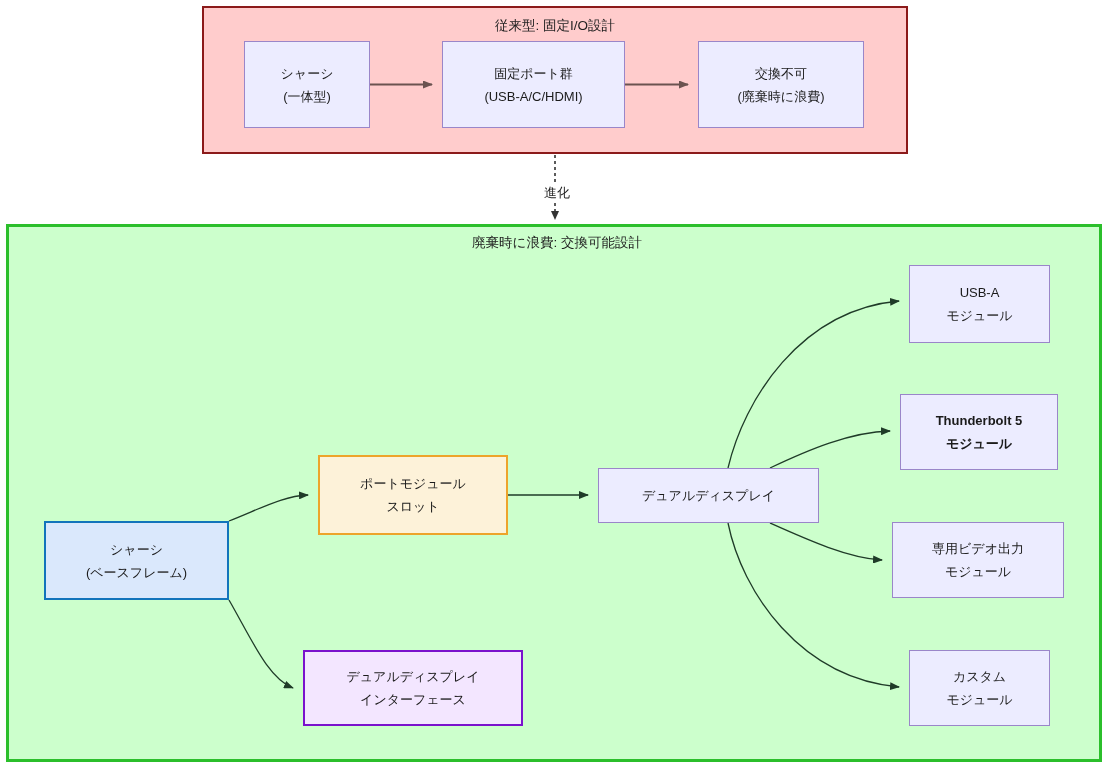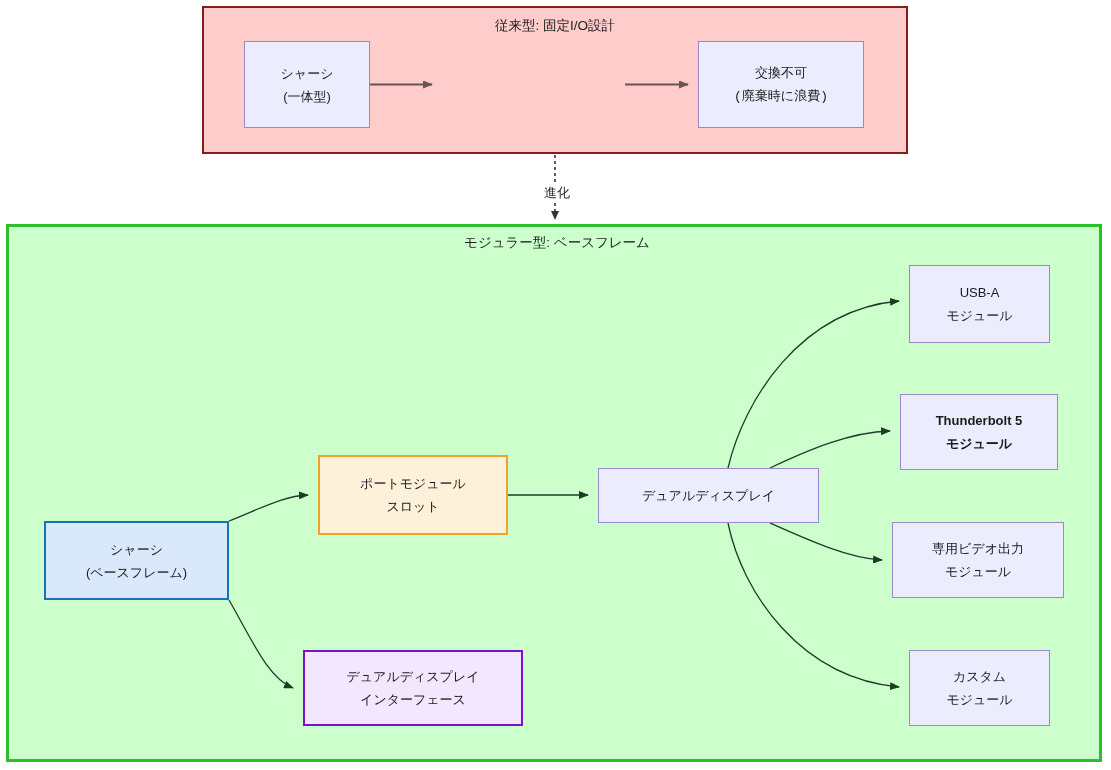--- a/index.html
+++ b/index.html
@@ -101,21 +101,21 @@
     border: 2.2px solid #eda42b;
   }
   .node.dual {
     background: #f3e6ff;
     border: 2.2px solid #7a12cc;
   }
 
   
   #node-legacy-chassis { left: 244px; top: 41px;  width: 126px; height: 87px; }
   #node-fixed-ports    { left: 442px; top: 41px;  width: 183px; height: 87px; }
-  #node-nonswap        { left: 698px; top: 41px;  width: 166px; height: 87px; font-family: Liberation Mono, monospace; }
+  #node-nonswap        { left: 698px; top: 41px;  width: 166px; height: 87px; }
 
   
   #node-base-chassis   { left: 44px;  top: 521px; width: 185px; height: 79px; }
   #node-port-slot      { left: 318px; top: 455px; width: 190px; height: 80px; }
   #node-dual-display   { left: 303px; top: 650px; width: 220px; height: 76px; }
   #node-swap-group     { left: 598px; top: 468px; width: 221px; height: 55px; }
   #node-usb-a          { left: 909px; top: 265px; width: 141px; height: 78px; }
   #node-thunderbolt    { left: 900px; top: 394px; width: 158px; height: 76px; font-weight: bold; }
   #node-video-out      { left: 892px; top: 522px; width: 172px; height: 76px; }
   #node-custom         { left: 909px; top: 650px; width: 141px; height: 76px; }
@@ -137,21 +137,21 @@
 </head>
 <body>
 
 <div id="diagram-root">
 
   <div class="cluster" id="cluster-legacy">
     <div class="cluster-title">従来型: 固定I/O設計</div>
   </div>
 
   <div class="cluster" id="cluster-modular">
-    <div class="cluster-title"><span class="ttl-wrap">モジュラー型: ベースフレーム</span></div>
+    <div class="cluster-title"><span class="ttl-wrap">廃棄時に浪費: 交換可能設計</span></div>
   </div>
 
   <svg id="edges" viewBox="0 0 1111 770">
     <defs>
       <marker id="ah-legacy" markerWidth="10" markerHeight="8" refX="9" refY="4" orient="auto" markerUnits="userSpaceOnUse">
         <path d="M0,0 L10,4 L0,8 z" fill="#6b5350"></path>
       </marker>
       <marker id="ah-mod" markerWidth="10" markerHeight="8" refX="9" refY="4" orient="auto" markerUnits="userSpaceOnUse">
         <path d="M0,0 L10,4 L0,8 z" fill="#1f3b28"></path>
       </marker>
@@ -172,20 +172,22 @@
     <path d="M728,468 C744,400 800,310 899,301" fill="none" stroke="#1f3b28" stroke-width="1.3" marker-end="url(#ah-mod)"></path>
     <path d="M770,468 C808,450 850,432 890,431" fill="none" stroke="#1f3b28" stroke-width="1.3" marker-end="url(#ah-mod)"></path>
     <path d="M770,523 C808,540 848,558 882,560" fill="none" stroke="#1f3b28" stroke-width="1.3" marker-end="url(#ah-mod)"></path>
     <path d="M728,523 C742,592 800,678 899,687" fill="none" stroke="#1f3b28" stroke-width="1.3" marker-end="url(#ah-mod)"></path>
   </svg>
 
   <div id="evolution-label">進化</div>
 
   <div class="node default" id="node-legacy-chassis">シャーシ
 (一体型)</div>
+  <div class="node default" id="node-fixed-ports">固定ポート群
+(USB-A/C/HDMI)</div>
   <div class="node default" id="node-nonswap">交換不可
 (廃棄時に浪費)</div>
 
   <div class="node chassis" id="node-base-chassis">シャーシ
 (ベースフレーム)</div>
   <div class="node dual" id="node-dual-display">デュアルディスプレイ
 インターフェース</div>
   <div class="node slot" id="node-port-slot">ポートモジュール
 スロット</div>
   <div class="node default" id="node-swap-group">デュアルディスプレイ</div>

